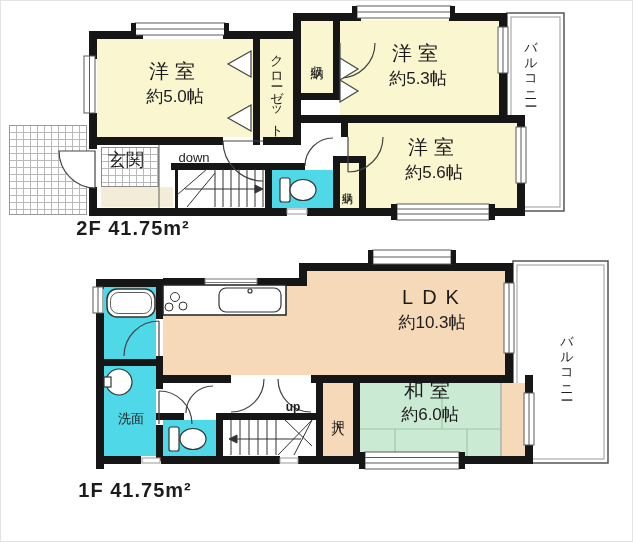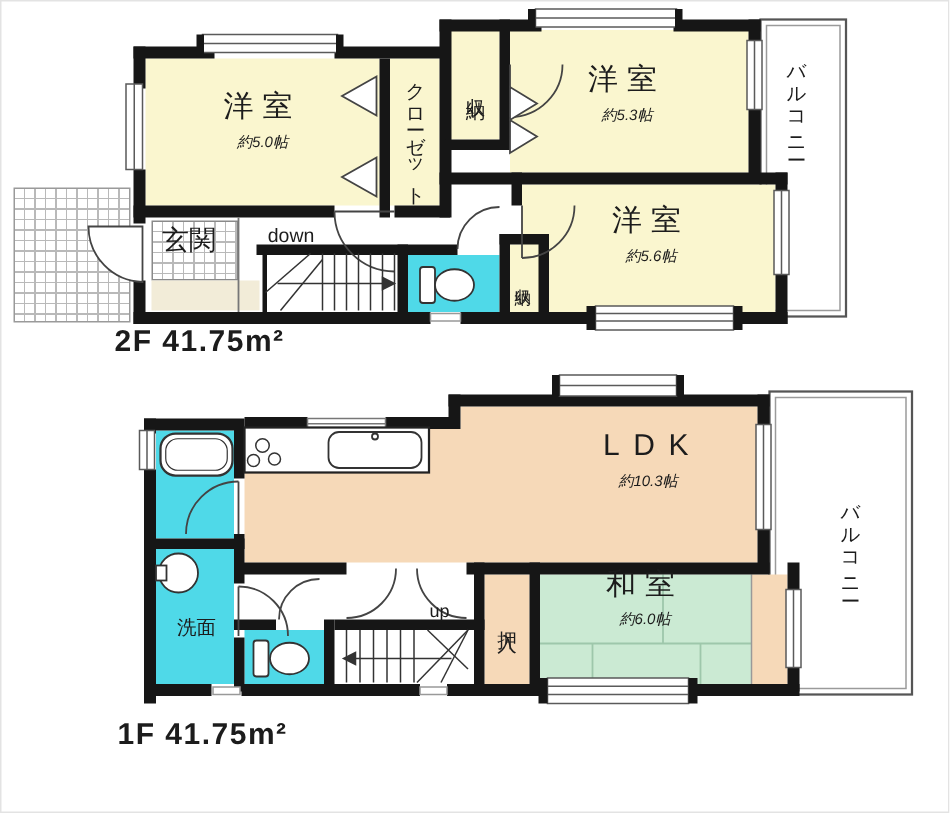--- a/index.html
+++ b/index.html
@@ -8,21 +8,21 @@
   .stage svg{position:absolute;left:0;top:0;}
   .tile{position:absolute;box-sizing:border-box;
         background-image:repeating-linear-gradient(rgba(0,0,0,0) 0 6px,#b9b9b9 6px 7px),
                          repeating-linear-gradient(90deg,rgba(0,0,0,0) 0 6px,#b9b9b9 6px 7px);}
   .porch{left:8px;top:124px;width:78px;height:90px;border:1px solid #9a9a9a;}
   .gtile{left:100px;top:146px;width:58px;height:40px;border:1px solid #8a8a8a;}
   .gstep{position:absolute;left:100px;top:186px;width:72px;height:20px;background:#f2ecd8;}
   .lbl{position:absolute;transform:translate(-50%,-50%);color:#1c1c1c;white-space:nowrap;line-height:1;}
   .v{writing-mode:vertical-rl;text-orientation:upright;letter-spacing:2px;}
   .nm{font-size:20px;letter-spacing:6px;}
-  .sz{font-size:10px;font-style:italic;}
+  .sz{font-size:17px;}
   .fl{font-size:20px;font-weight:700;letter-spacing:1px;text-align:right;}
   .small{font-size:13px;}
 </style>
 </head>
 <body>
 
 <div class="stage">
 
   <div class="tile porch"></div>
   <div class="tile gtile"></div>
@@ -271,17 +271,17 @@
   <div class="lbl" style="left:125px;top:159px;font-size:18px;">玄関</div>
   <div class="lbl small" style="left:193px;top:156px;">down</div>
   <div class="lbl fl" style="left:132px;top:227px;">2F 41.75m²</div>
 
   <div class="lbl" style="left:434px;top:296px;font-size:20px;letter-spacing:9px;">LDK</div>
   <div class="lbl sz" style="left:431px;top:321px;">約10.3帖</div>
   <div class="lbl nm" style="left:429px;top:389px;">和室</div>
   <div class="lbl sz" style="left:429px;top:413px;">約6.0帖</div>
   <div class="lbl v small" style="left:337px;top:411px;">押入</div>
   <div class="lbl" style="left:130px;top:417px;font-size:13px;">洗面</div>
-  <div class="lbl" style="left:292px;top:406px;font-size:12px;">up</div>
+  <div class="lbl" style="left:292px;top:406px;font-size:12px;font-weight:bold;">up</div>
   <div class="lbl v small" style="left:566px;top:360px;">バルコニー</div>
   <div class="lbl fl" style="left:134px;top:489px;">1F 41.75m²</div>
 
 </div>
 
 </body></html>

